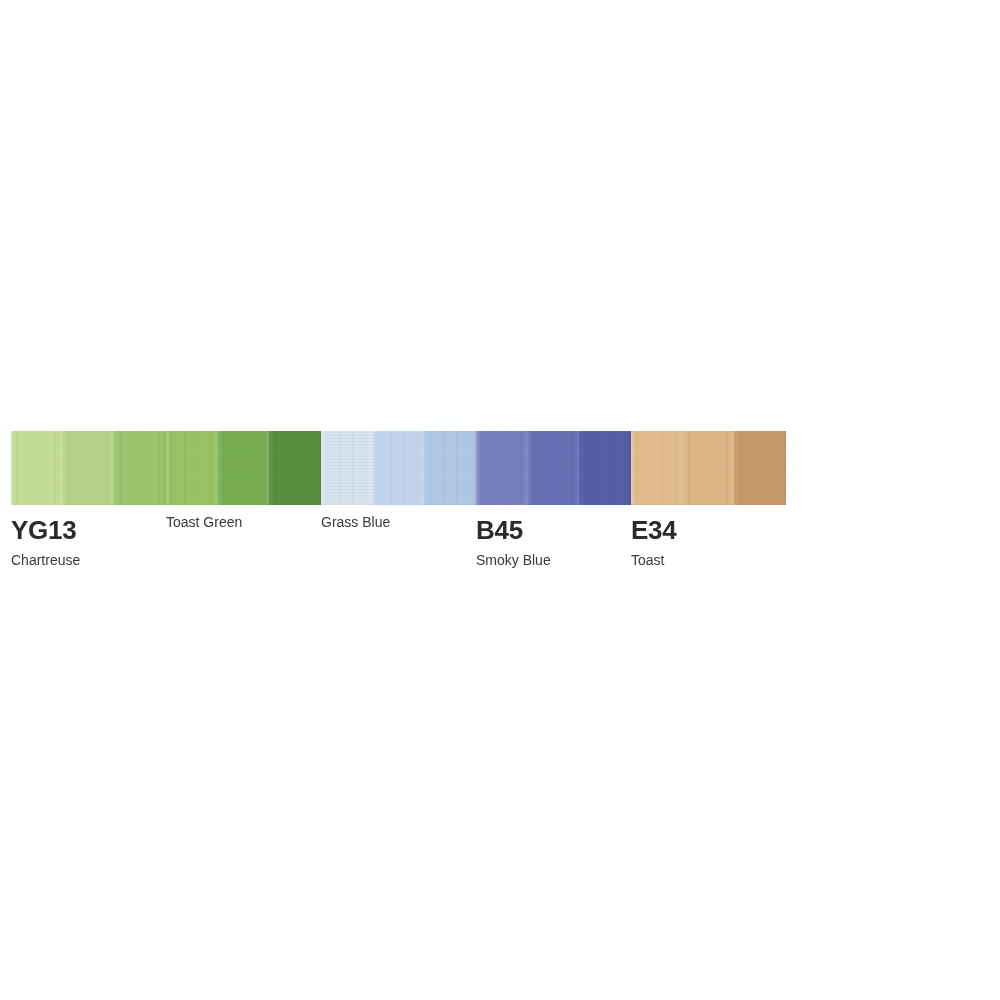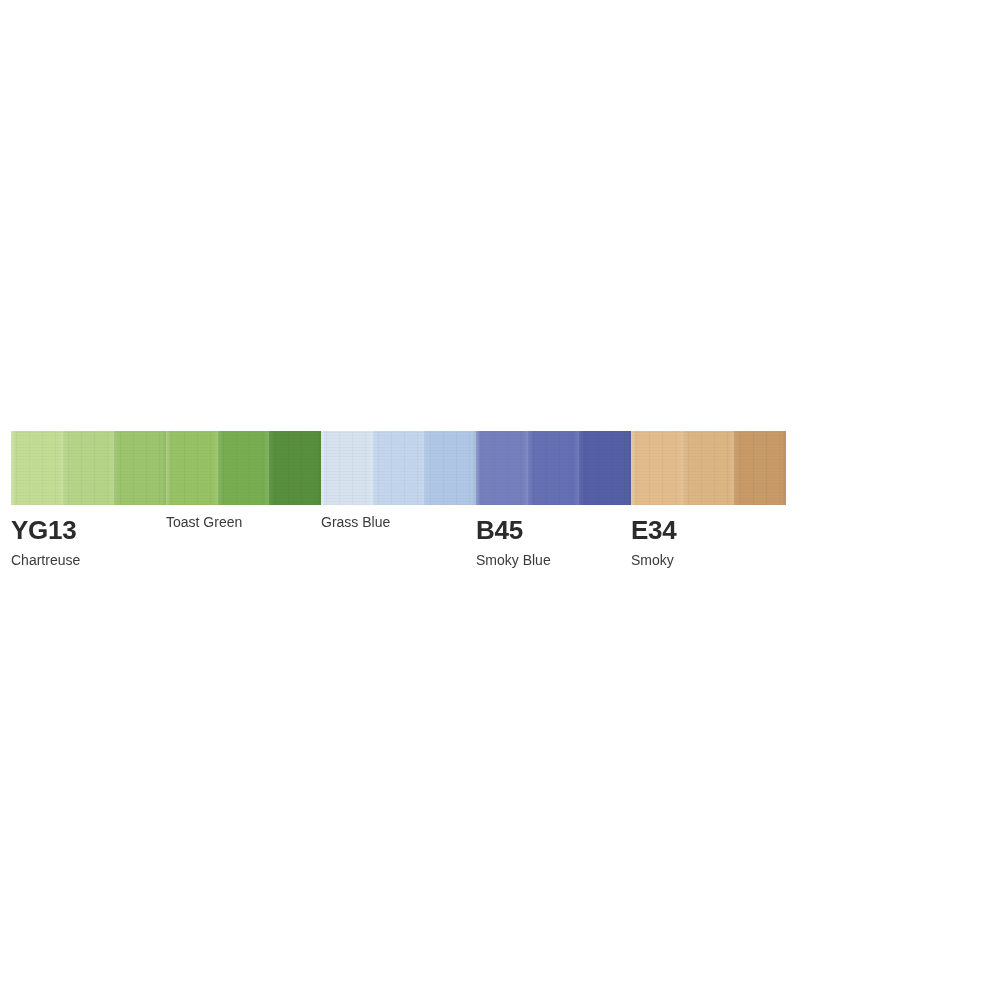--- a/index.html
+++ b/index.html
@@ -176,18 +176,18 @@
 
     <div class="swatch-card">
       <div class="swatch-chip">
         <div class="band band-1" style="background-color:#e2bc8c;"></div>
         <div class="band band-2" style="background-color:#dbb584;"></div>
         <div class="band band-3" style="background-color:#c79a68;"></div>
         <div class="seams"></div>
         <div class="grain"></div>
       </div>
       <div class="swatch-code">E34</div>
-      <div class="swatch-name">Smoky</div>
+      <div class="swatch-name">Toast</div>
     </div>
 
 
   </div>
 </div>
 
 </body></html>

